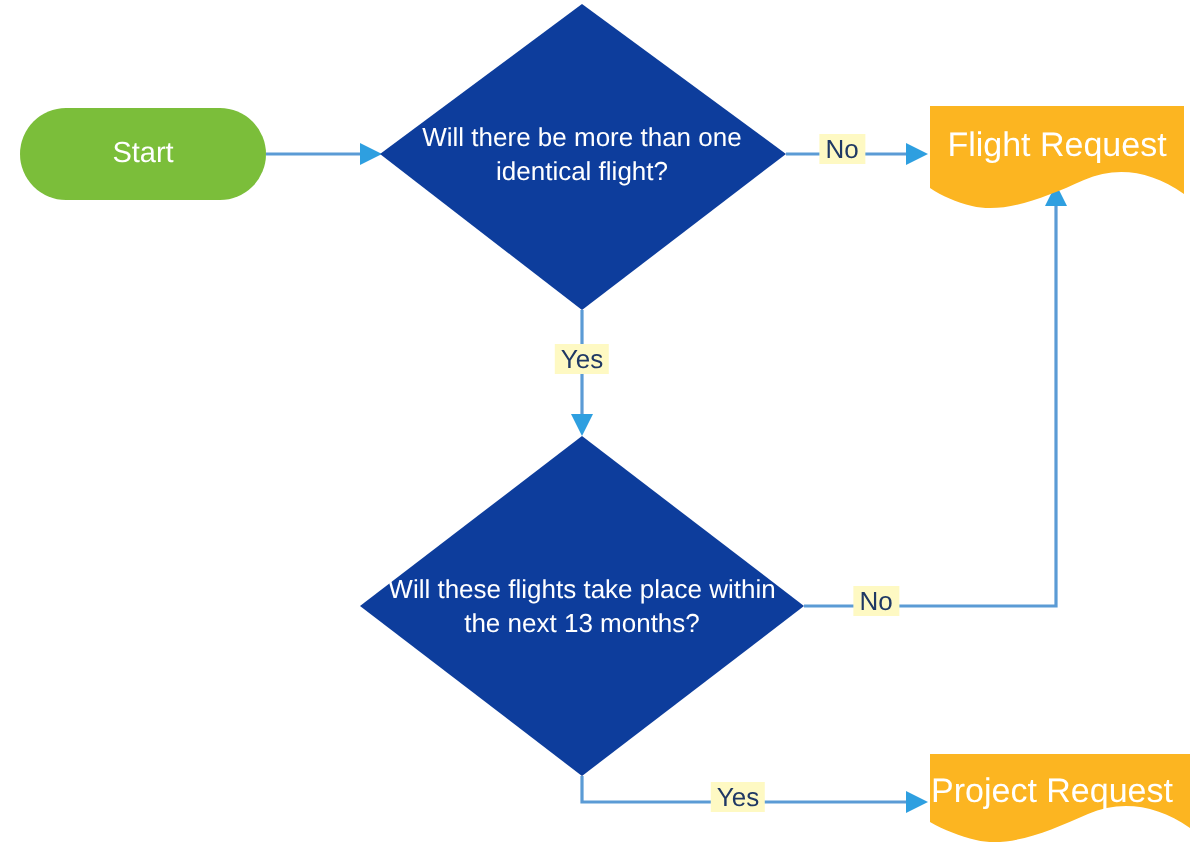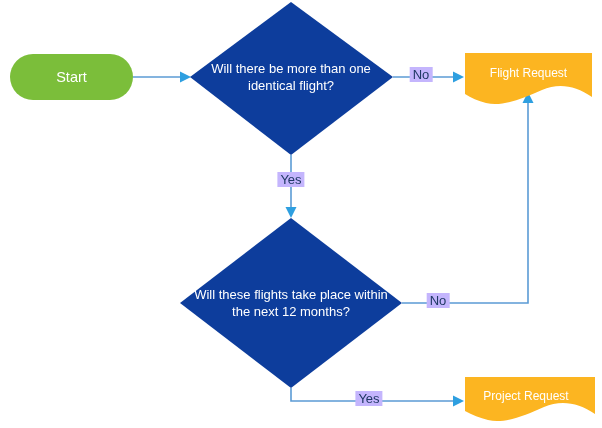--- a/index.html
+++ b/index.html
@@ -16,25 +16,25 @@
     position: absolute;
     display: flex;
     align-items: center;
     justify-content: center;
     text-align: center;
     pointer-events: none;
   }
   .shape-text { color: #ffffff; }
   .start-text { font-size: 14.5px; }
   .question-text { font-size: 13px; line-height: 1.32; }
-  .doc-text { font-size: 12px; }
+  .doc-text { font-size: 17px; }
   .edge-label {
     font-size: 13px;
     color: #1F3864;
-    background: #c4b5fd;
+    background: #fef9c3;
     padding: 0 3px;
     transform: translateX(-50%);
   }
   .connector { fill: none; stroke-width: 1.6px; }
 </style>
 </head>
 <body>
 
 <div class="canvas">
 
@@ -63,21 +63,21 @@
 
     <path d="M465,53 H592 V97 C575,85 558,83 542,90 C522,99 502,107 486,103 C478,101 471,98 465,94 Z" fill="#FCB521"></path>
 
     <path d="M465,377 H595 V414 C578,402 560,400 544,407 C524,416 504,424 488,420 C480,418 472,415 465,411 Z" fill="#FCB521"></path>
   </svg>
 
   <div class="lbl shape-text question-text" style="left:206px; top:40px; width:170px; height:74px;">Will there be more than one identical flight?</div>
 
   <div class="lbl shape-text start-text" style="left:10px; top:54px; width:123px; height:46px;">Start</div>
 
-  <div class="lbl shape-text question-text" style="left:193px; top:266px; width:196px; height:74px;">Will these flights take place within the next 12 months?</div>
+  <div class="lbl shape-text question-text" style="left:193px; top:266px; width:196px; height:74px;">Will these flights take place within the next 13 months?</div>
 
   <div class="lbl shape-text doc-text" style="left:465px; top:53px; width:127px; height:40px;">Flight Request</div>
 
   <div class="lbl shape-text doc-text" style="left:465px; top:377px; width:122px; height:38px;">Project Request</div>
 
   <div class="lbl edge-label" style="left:421px; top:67px;">No</div>
 
   <div class="lbl edge-label" style="left:291px; top:172px;">Yes</div>
 
   <div class="lbl edge-label" style="left:438px; top:293px;">No</div>

